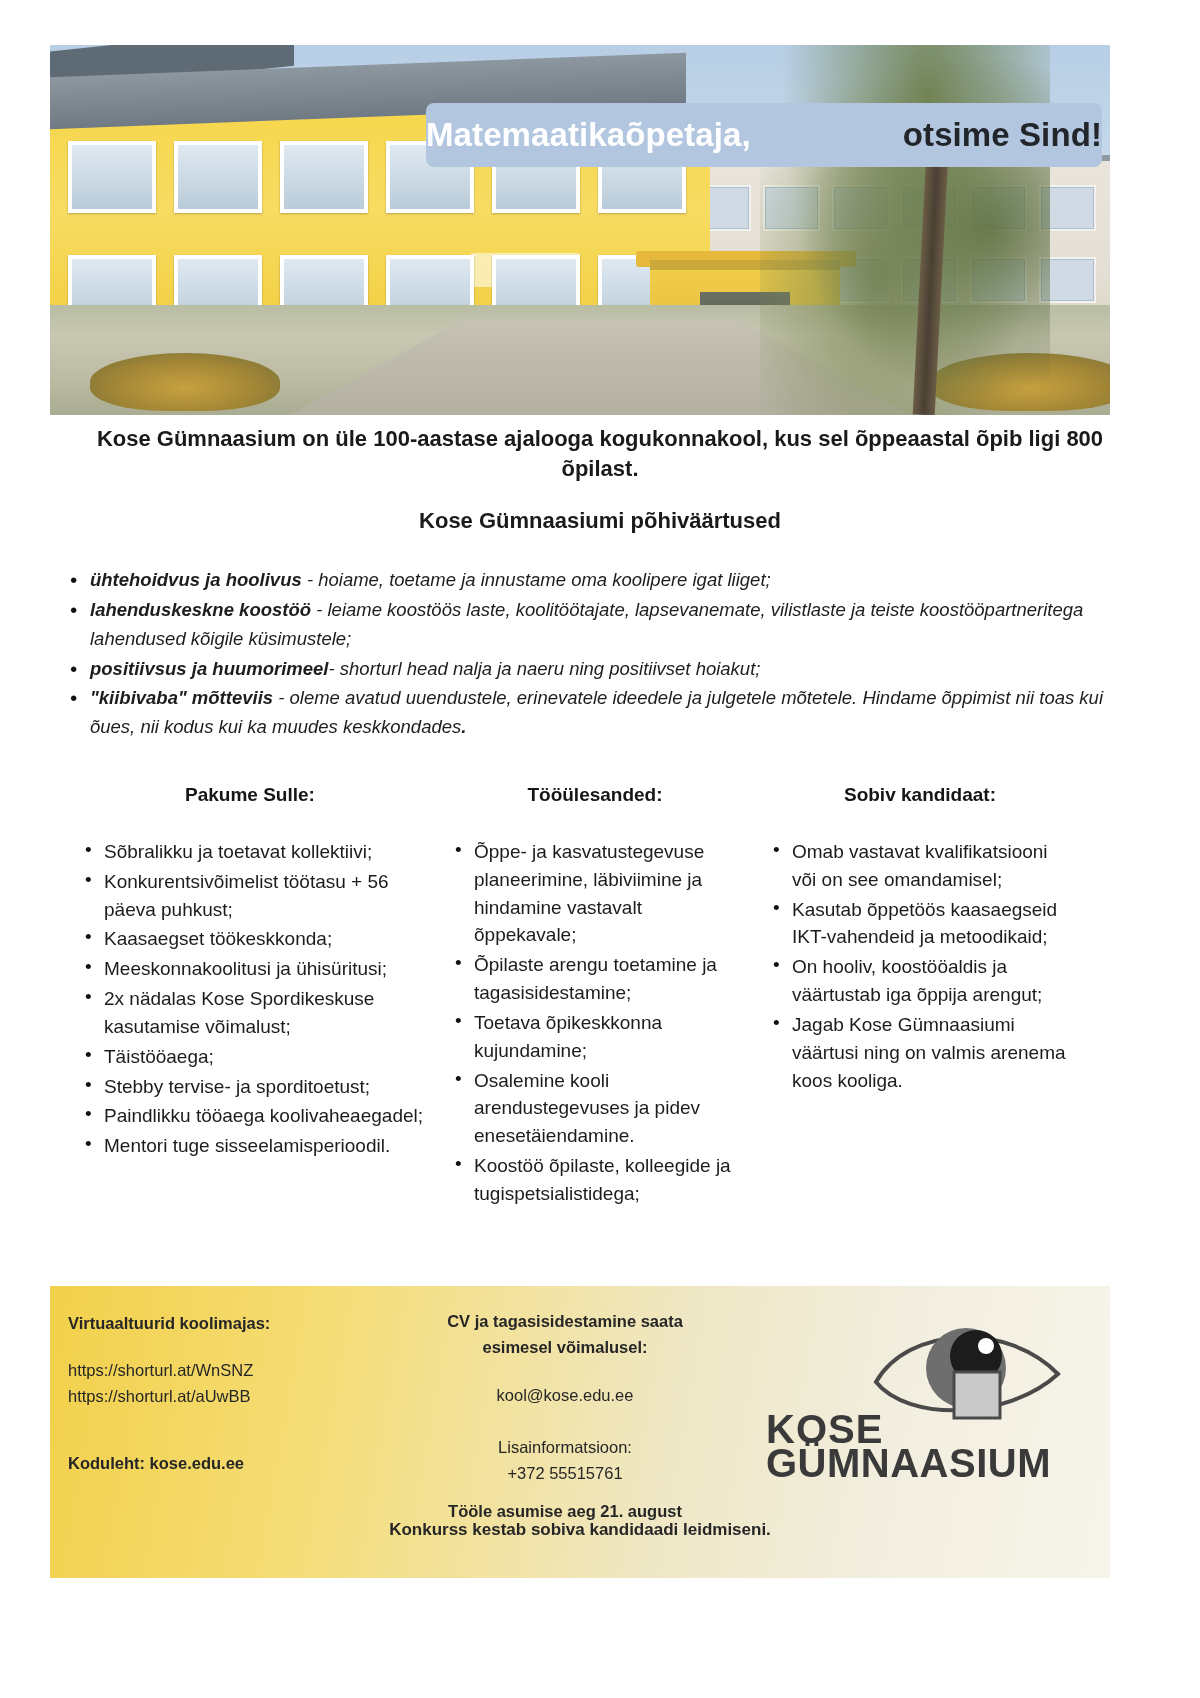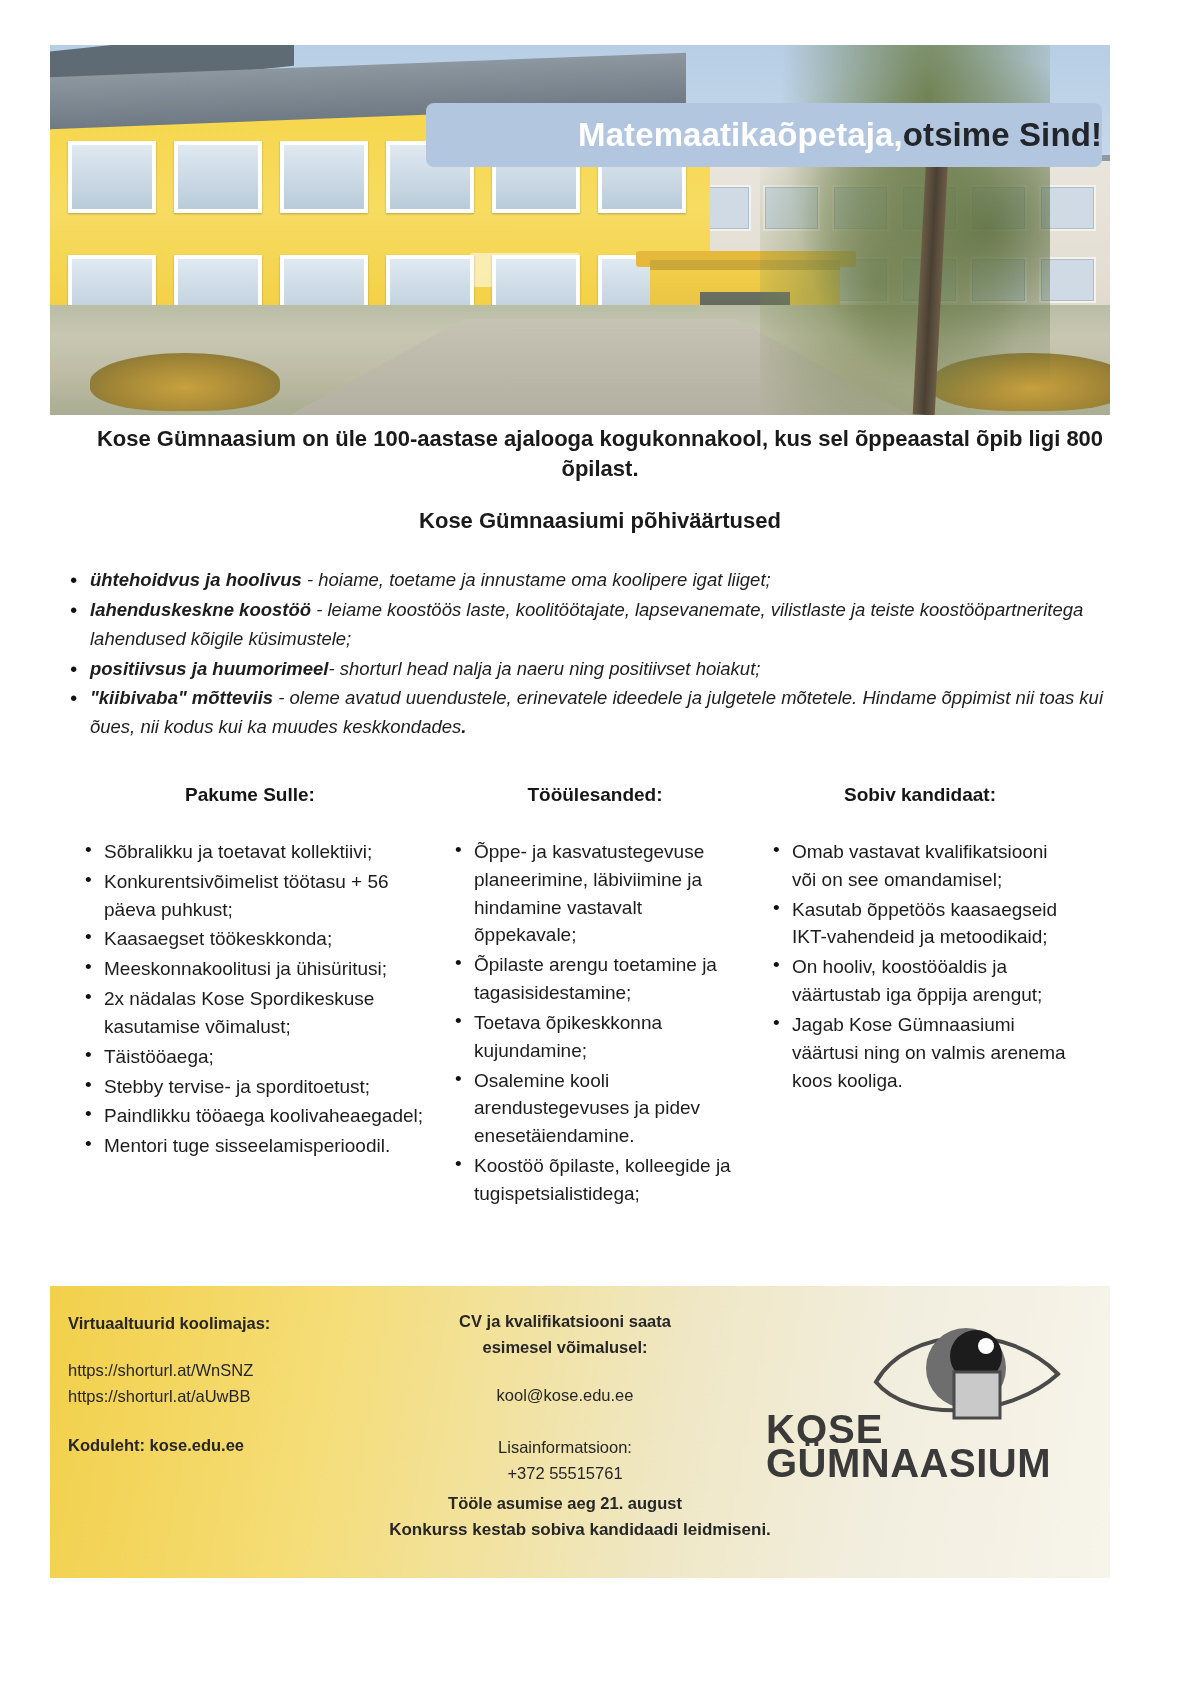--- a/index.html
+++ b/index.html
@@ -98,21 +98,21 @@
   .trunk {
     position:absolute; right:168px; top:90px; width:22px; height:280px;
     background:linear-gradient(90deg,#6b5c46,#4a4033,#6b5c46);
     transform:rotate(3deg);
   }
 
   
   .banner {
     position:absolute; left:376px; top:58px; width:676px; height:64px;
     background:#b3c6e0; border-radius:8px;
-    display:flex; align-items:center; justify-content:flex-end;
+    display:flex; align-items:center; justify-content:space-between;
     font-size:33px; letter-spacing:.1px;
   }
   .banner .t1 { color:#ffffff; font-weight:700; }
   .banner .t2 { color:#22262b; font-weight:700; }
 
   
   .narrow { font-family:"Liberation Sans Narrow","Liberation Sans", sans-serif; }
 
   .intro {
     position:absolute; left:60px; top:424px; width:1080px;
@@ -159,31 +159,31 @@
   .footer {
     position:absolute; left:50px; top:1286px; width:1060px; height:292px;
     background:linear-gradient(100deg,#f2d04a 0%, #f5dd77 26%, #efe7c4 58%, #f2eedf 78%, #f7f4ea 100%);
   }
   .fcol1 {
     position:absolute; left:18px; top:24px; width:330px;
     font-size:16.5px; line-height:1.62; color:#262626;
   }
   .fcol1 .hd { font-weight:700; margin-bottom:20px; }
   .fcol1 .url { }
-  .fcol1 .home { font-weight:700; margin-top:22px; }
+  .fcol1 .home { font-weight:700; margin-top:40px; }
 
   .fcol2 {
     position:absolute; left:350px; top:22px; width:330px;
     text-align:center; font-size:16.5px; line-height:1.58; color:#262626;
   }
   .fcol2 .hd { font-weight:700; }
   .fcol2 .mail { margin-top:22px; }
   .fcol2 .lisa { margin-top:26px; }
   .fcol2 .phone { }
-  .fcol2 .start { font-weight:700; margin-top:4px; }
+  .fcol2 .start { font-weight:700; margin-top:12px; }
 
   .fbottom {
     position:absolute; left:0; right:0; top:234px; text-align:center;
     font-weight:700; font-size:17px; color:#262626;
   }
 
   
   .logo { position:absolute; right:22px; top:30px; width:330px; height:190px; }
   .logoWords {
     position:absolute; left:8px; top:96px; width:318px;
@@ -300,21 +300,21 @@
 
   <div class="footer">
     <div class="fcol1">
       <div class="hd">Virtuaaltuurid koolimajas:</div>
       <div class="url">https://shorturl.at/WnSNZ</div>
       <div class="url">https://shorturl.at/aUwBB</div>
       <div class="home">Koduleht: kose.edu.ee</div>
     </div>
 
     <div class="fcol2">
-      <div class="hd">CV ja kvalifikatsiooni saata</div>
+      <div class="hd">CV ja tagasisidestamine saata</div>
       <div class="hd">esimesel võimalusel:</div>
       <div class="mail">kool@kose.edu.ee</div>
       <div class="lisa">Lisainformatsioon:</div>
       <div class="phone">+372 55515761</div>
       <div class="start">Tööle asumise aeg  21. august</div>
     </div>
 
     <div class="logo">
       <svg viewBox="0 0 330 120" width="330" height="120">
         <path d="M118 66 C150 10, 250 6, 300 58 C250 104, 150 106, 118 66 Z" fill="none" stroke="#4a4a4a" stroke-width="4"></path>

